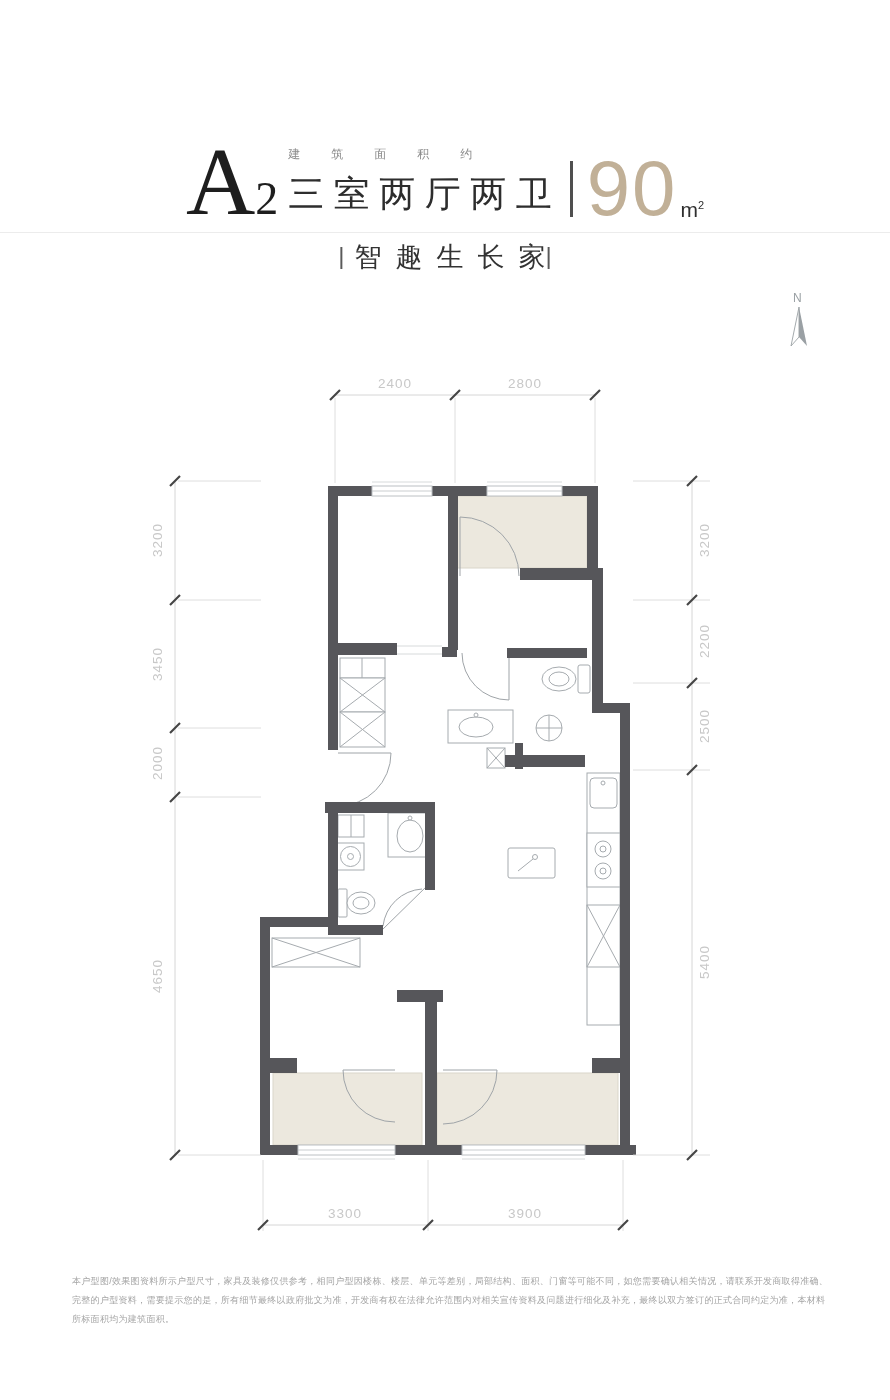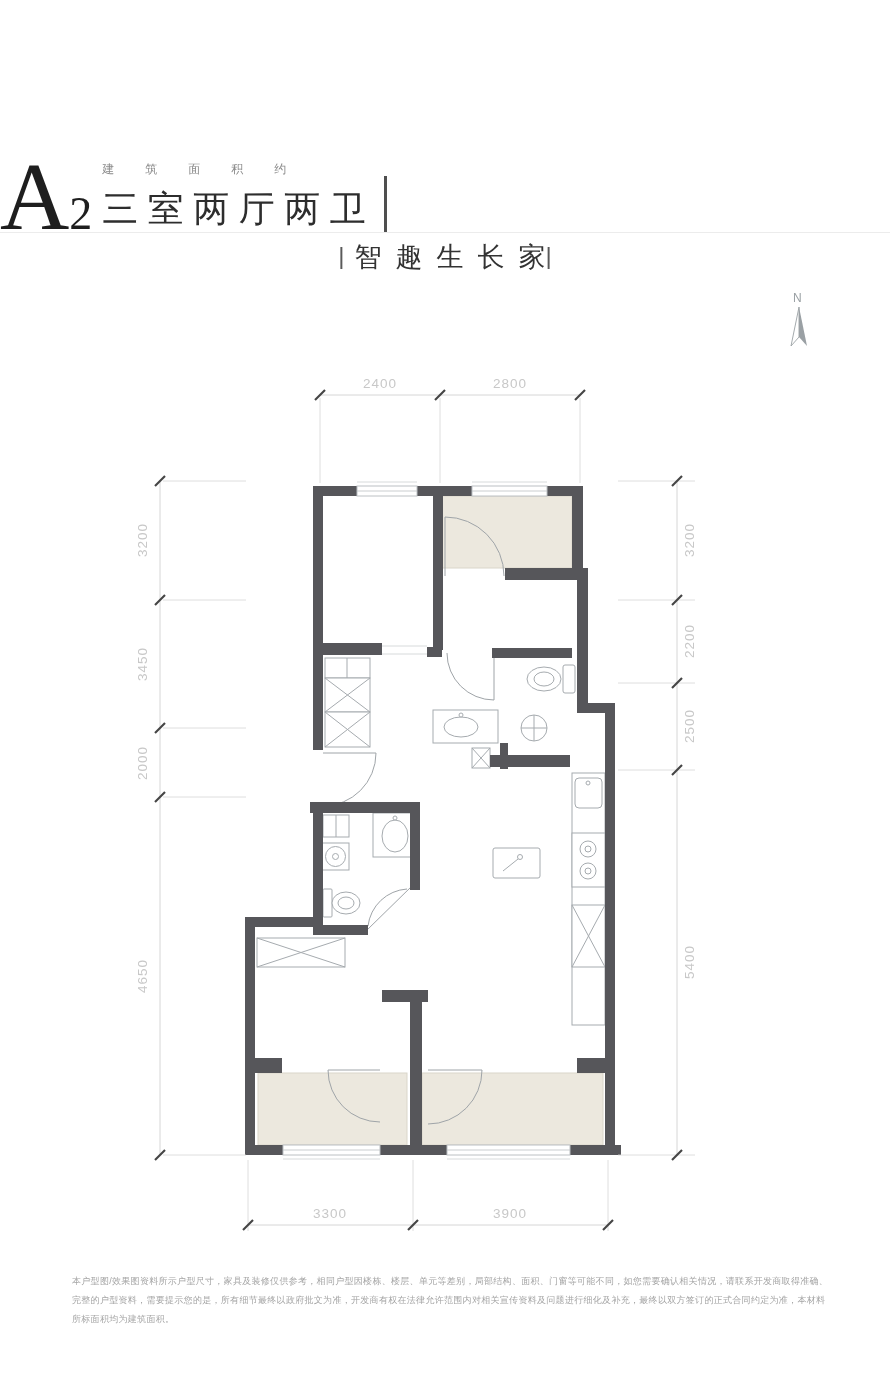--- a/index.html
+++ b/index.html
@@ -6,22 +6,22 @@
     --wall:#56565A; --room-fill:#ECE8DE; --accent:#C1B097;
     --line:#A6ABAF; --line-light:#CDD0D2; --dim-line:#D6D6D6;
     --dim-text:#C8C8C8; --tick:#454545;
   }
   *{margin:0;padding:0;box-sizing:border-box;}
   html,body{width:890px;height:1400px;}
   body{position:relative;background:#fff;overflow:hidden;
        font-family:"Liberation Sans",sans-serif;color:#2e2e2e;}
 
   
-  .header{position:absolute;top:156px;left:0;right:0;height:80px;
-          display:flex;align-items:flex-end;}
+  .header{position:absolute;top:141px;left:0;right:0;height:80px;
+          display:flex;justify-content:center;align-items:flex-end;}
   .unit-code{font-family:"Liberation Serif",serif;color:#1e1e1e;line-height:.8;white-space:nowrap;}
   .unit-code .main{font-size:96px;}
   .unit-code .sub{font-size:46px;}
   .title-block{display:flex;flex-direction:column;margin:0 0 2px 10px;}
   .area-label{font-size:12px;color:#8b8b8b;letter-spacing:31px;margin-right:-31px;
               white-space:nowrap;margin-bottom:7px;}
   .layout-title{font-size:36px;color:#2d2d2d;letter-spacing:9.5px;margin-right:-9.5px;
                 white-space:nowrap;font-weight:500;}
   .v-divider{width:3px;height:56px;background:#4f4f4f;margin:0 14px 4px 18px;}
   .area{display:flex;align-items:flex-end;}
@@ -33,21 +33,21 @@
 
   .slogan{position:absolute;top:239px;left:0;right:0;text-align:center;
           font-size:27px;color:#333;letter-spacing:14px;white-space:nowrap;}
   .slogan .bar{display:inline-block;color:#5a5a5a;font-size:24px;transform:translateY(-2px);
                letter-spacing:0;font-weight:400;}
   .slogan .bar.left{margin-right:10px;}
   .slogan .txt{letter-spacing:14px;margin-right:-14px;}
 
   .compass{position:absolute;left:782px;top:290px;}
 
-  .plan-wrap{position:absolute;left:110px;top:365px;}
+  .plan-wrap{position:absolute;left:125px;top:365px;}
 
   .disclaimer{position:absolute;left:72px;top:1272px;width:762px;
               font-size:9px;line-height:19px;color:#a4a4a4;letter-spacing:.3px;}
 
   
   .wall{fill:var(--wall);}
   .win{fill:#fff;stroke:#BCC0C3;stroke-width:1;}
   .win-mid{stroke:#BCC0C3;stroke-width:.8;}
   .room{fill:var(--room-fill);stroke:#DAD6CA;stroke-width:1;}
   .furn{fill:#fff;stroke:var(--line);stroke-width:1;}
@@ -64,20 +64,24 @@
 </head>
 <body>
 
 <div class="header">
   <div class="unit-code"><span class="main">A</span><span class="sub">2</span></div>
   <div class="title-block">
     <div class="area-label">建筑面积约</div>
     <div class="layout-title">三室两厅两卫</div>
   </div>
   <div class="v-divider"></div>
+  <div class="area">
+    <span class="area-num">90</span>
+    <span class="area-unit"><span>m</span><sup>2</sup></span>
+  </div>
 </div>
 
 <div class="rule"></div>
 
 <div class="slogan">
   <span class="bar left">|</span><span class="txt">智趣生长家</span><span class="bar">|</span>
 </div>
 
 <div class="compass">
   <svg width="36" height="64" viewBox="0 0 36 64">

